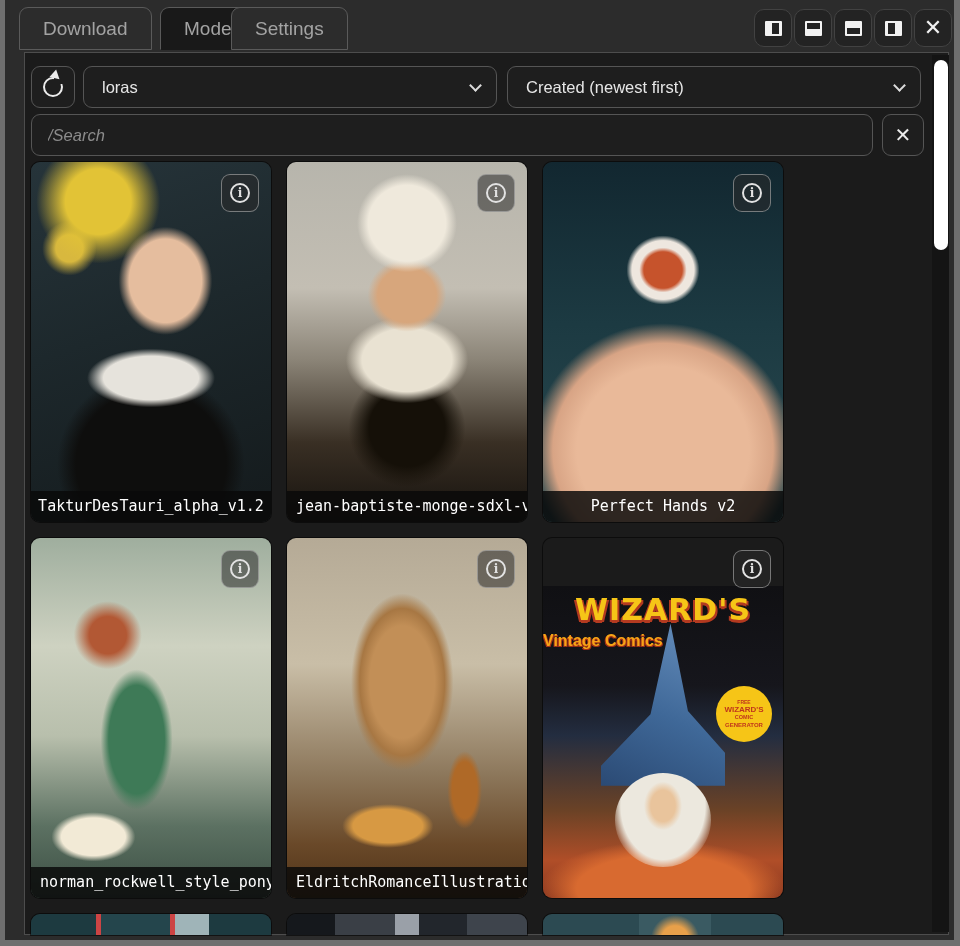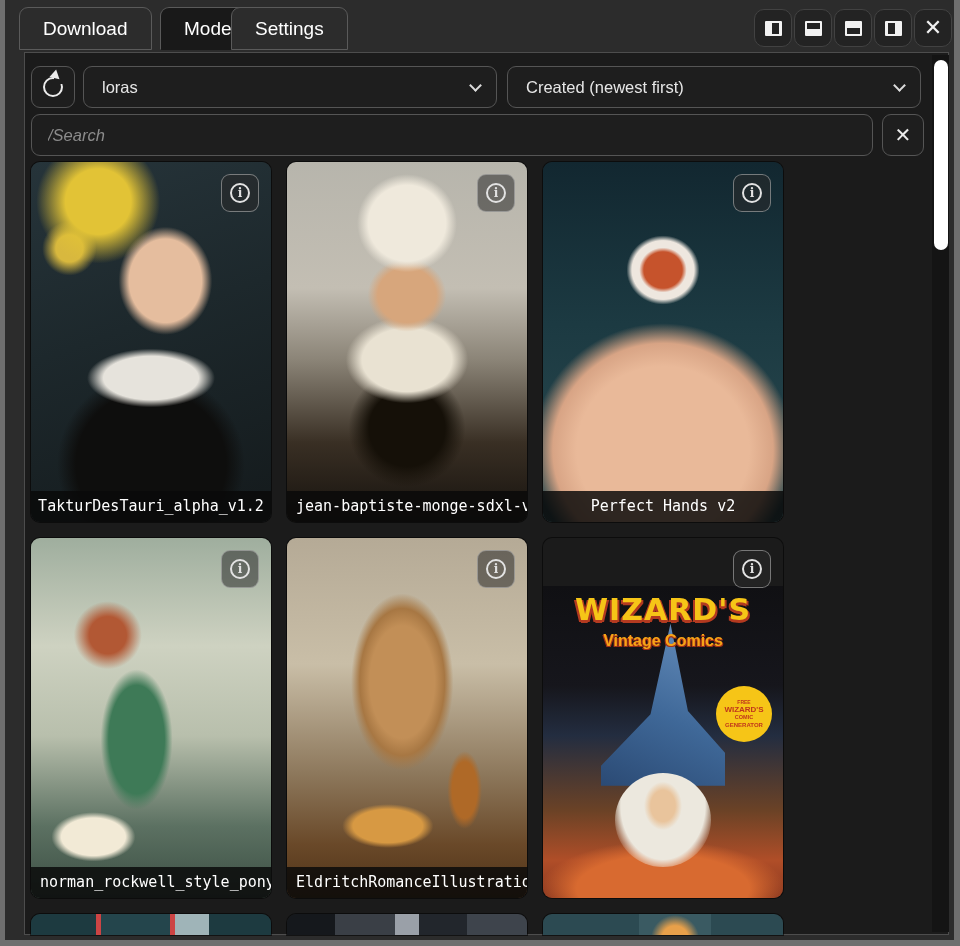--- a/index.html
+++ b/index.html
@@ -6,21 +6,21 @@
   *{box-sizing:border-box;}
   .window{
     position:relative;width:960px;height:946px;background:#2c2c2c;
     border-left:5px solid #6f6f6f;border-right:6px solid #6f6f6f;border-bottom:6px solid #6f6f6f;
     font-family:"Liberation Sans",sans-serif;color:#e4e4e4;overflow:hidden;
   }
   
   .tabbar{position:absolute;left:0;top:0;width:100%;height:52px;background:#2c2c2c;}
   .tab{
     position:absolute;top:7px;height:43px;border:1.5px solid #5a5a5a;border-radius:9px 9px 0 0;
-    display:flex;align-items:center;padding:0 23px;font-size:19px;color:#ffffff;cursor:pointer;
+    display:flex;align-items:center;padding:0 23px;font-size:19px;color:#a3a3a3;cursor:pointer;
     background:#2c2c2c;
   }
   .tab.active{background:#191919;border-bottom-color:#191919;}
   .tab-download{left:14px;}
   .tab-models{left:127px;margin-left:28px;}
   .tab-settings{left:226px;}
   
   .winbtn{
     position:absolute;top:9px;width:38px;height:38px;background:#232323;border:1.5px solid #424242;
     border-radius:10px;display:flex;align-items:center;justify-content:center;cursor:pointer;padding:0;
@@ -110,21 +110,21 @@
     linear-gradient(180deg,#101013 0%,#16161c 32%,#232d40 48%,#6b4226 72%,#b04e28 88%,#8a3820 100%); margin-top: 48px;}
   .thumb-7{background:linear-gradient(90deg,#1d3a40 0 27%,#c44 27% 29%,#24454c 29% 58%,#c44 58% 60%,#9fb4b8 60% 74%,#1d3a40 74% 100%);}
   .thumb-8{background:linear-gradient(90deg,#15181c 0 20%,#3a3f46 20% 45%,#9aa0a8 45% 55%,#22262c 55% 75%,#3e444c 75% 100%);}
   .thumb-9{background:
     radial-gradient(circle at 55% 120%, #e8a04a 0 10%, rgba(232,160,74,0) 18%),
     linear-gradient(90deg,#2c4a52 0 40%,#3a5a62 40% 70%,#2c4a52 70% 100%);}
   
   .wiz-title{position:absolute;left:0;top:6px;width:100%;text-align:center;font-size:30px;font-weight:bold;
     color:#f6c517;letter-spacing:1px;font-family:"DejaVu Sans",sans-serif;
     text-shadow:-2px 2px 0 #b33a20,2px 2px 0 #b33a20,0 3px 0 #b33a20;}
-  .wiz-sub{position:absolute;left:0;top:46px;width:100%;text-align:center;font-size:16px;font-weight:bold;
+  .wiz-sub{position:absolute;left:0;top:46px;width:100%;font-size:16px;font-weight:bold;
     color:#f6a417;text-shadow:-1px 1px 0 #a33018,1px 1px 0 #a33018;}
   .wiz-hat{position:absolute;left:24%;top:12%;width:52%;height:52%;
     background:linear-gradient(205deg,#6a92c0 0%,#3f6898 55%,#2b4a74 100%);
     clip-path:polygon(56% 0,70% 54%,100% 80%,100% 100%,0 100%,0 88%,40% 56%);}
   .wiz-beard{position:absolute;left:30%;top:60%;width:40%;height:30%;border-radius:50%;
     background:radial-gradient(ellipse at 50% 35%, #e9c49c 0 18%, #ece8de 28% 62%, rgba(236,232,222,0) 78%);}
   .wiz-badge{position:absolute;right:11px;top:100px;width:56px;height:56px;border-radius:50%;background:#f6c517;
     display:flex;flex-direction:column;align-items:center;justify-content:center;gap:1px;}
   .wiz-badge span{color:#c0361c;font-weight:bold;line-height:1.05;text-align:center;}
   .bl0{font-size:5px;} .bl1{font-size:8px;} .bl2{font-size:5.5px;} .bl3{font-size:6px;}

